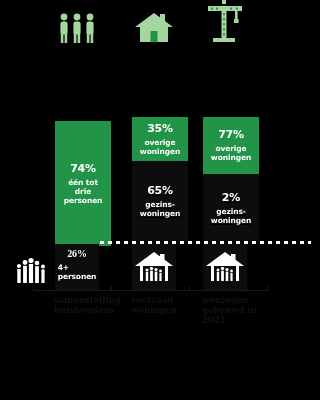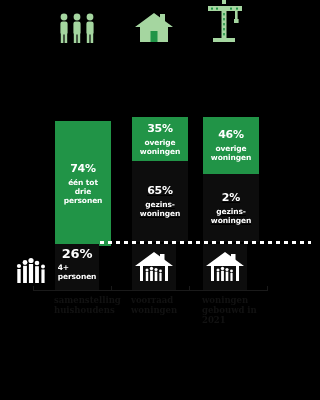--- a/index.html
+++ b/index.html
@@ -28,21 +28,21 @@
   .pct{color:#fff;font-weight:bold;font-size:11px;line-height:12px;
        letter-spacing:-0.2px;}
   .lbl{color:#fff;font-weight:bold;font-size:7.5px;line-height:9px;
        margin-top:3px;letter-spacing:-0.1px;}
 
   
   .below{position:absolute;left:0;width:44px;top:244px;height:46px;
          background:#0d0d0d;display:flex;flex-direction:column;
          align-items:center;justify-content:flex-start;padding-top:4px;
          box-sizing:border-box;}
-  .below .pct{font-size:13px;}
+  .below .pct{font-size:10px;font-family:Liberation Serif, serif;}
   .below .lbl{font-size:7.5px;}
   .below.iconbox{justify-content:center;padding-top:0;}
 
   
   .dashed{position:absolute;left:100px;top:241px;width:211px;height:3px;
           background:repeating-linear-gradient(to right,
             #ffffff 0px,#ffffff 4px,transparent 4px,transparent 8px);}
 
   
   .left-icon{position:absolute;left:12px;top:256px;width:38px;height:28px;
@@ -175,21 +175,21 @@
           <rect x="8" y="13.6" width="2" height="2"></rect>
           <rect x="13" y="13.6" width="2" height="2"></rect>
           <rect x="27" y="13.6" width="2" height="2"></rect>
           <rect x="33" y="13.6" width="2" height="2"></rect>
         </g>
       </svg>
     </div>
 
     <div class="bar">
       <div class="seg green" style="top:0;height:57px;">
-        <span class="pct">46%</span>
+        <span class="pct">77%</span>
         <span class="lbl">
           <span>overige</span><br>
           <span>woningen</span>
         </span>
       </div>
       <div class="seg dark" style="top:57px;height:68px;">
         <span class="pct">2%</span>
         <span class="lbl">
           <span>gezins-</span><br>
           <span>woningen</span>

